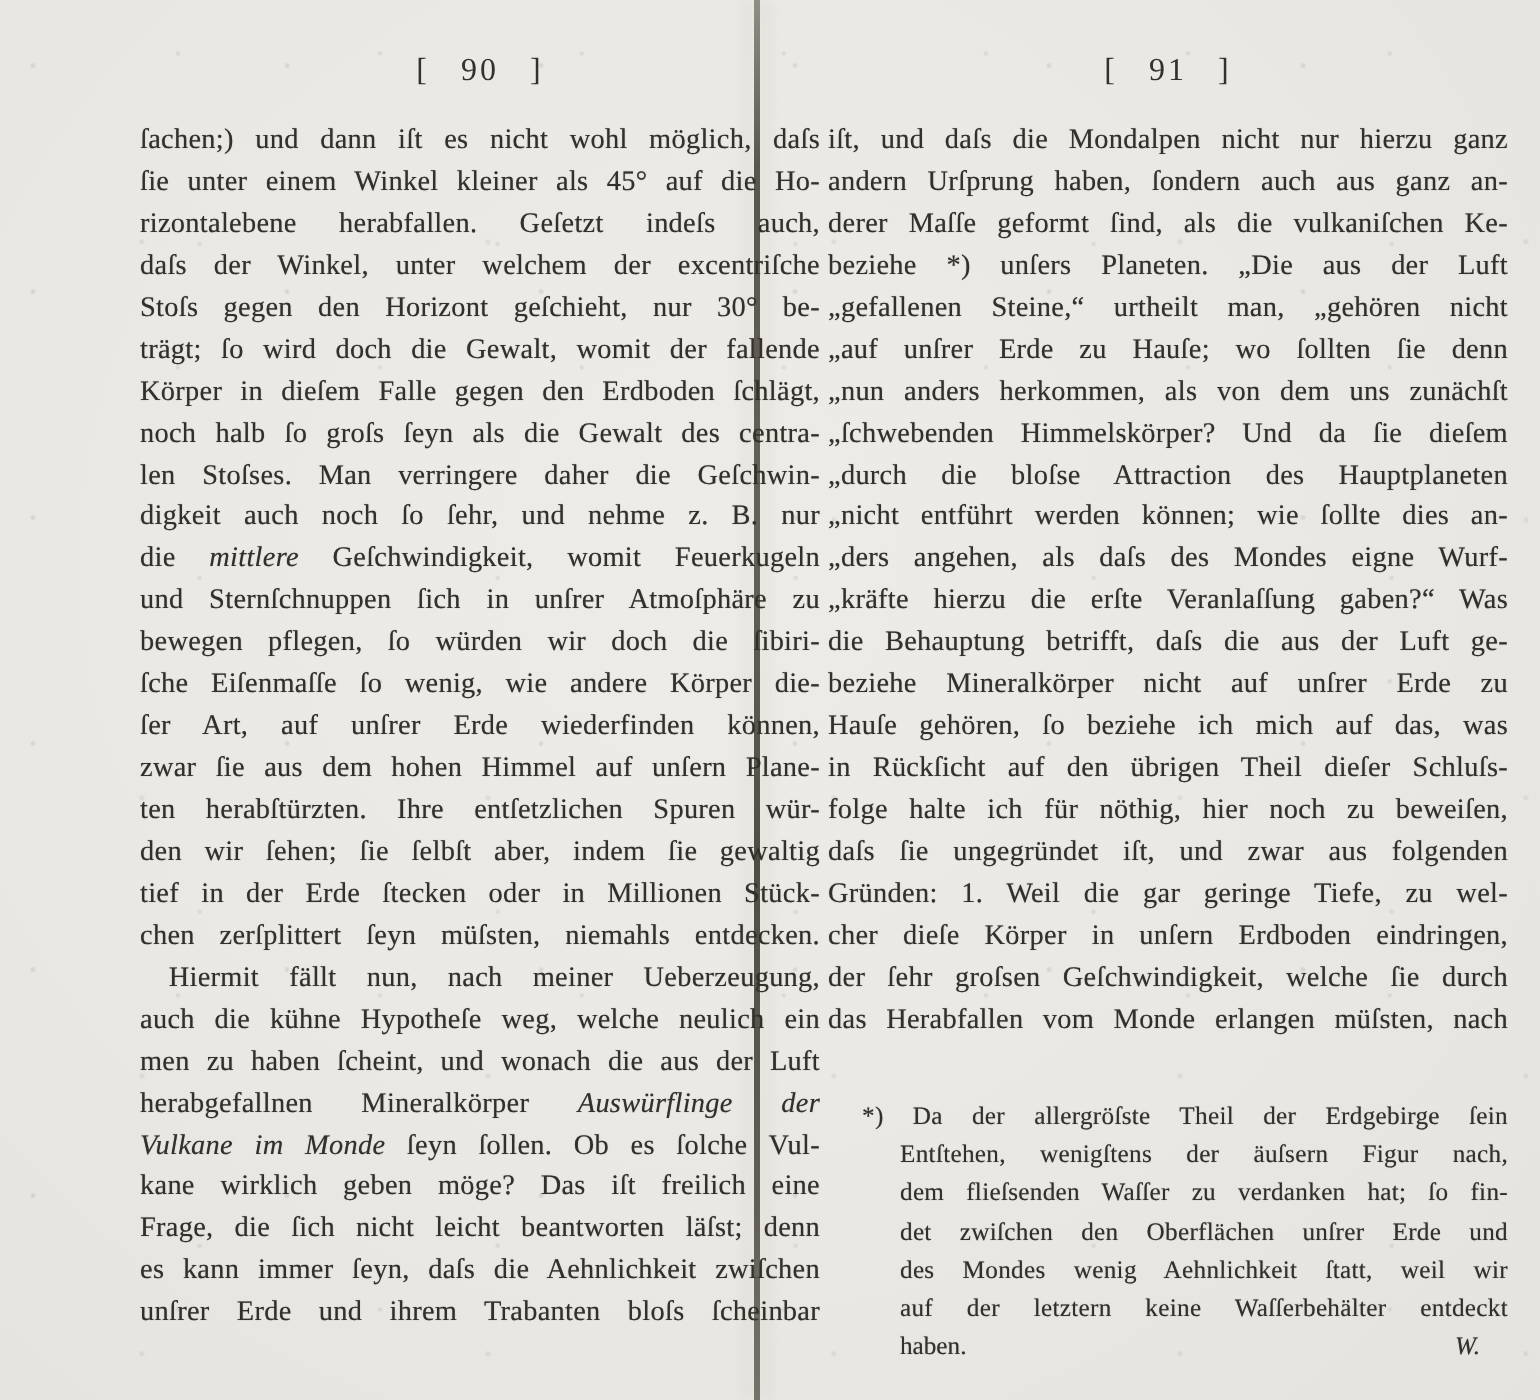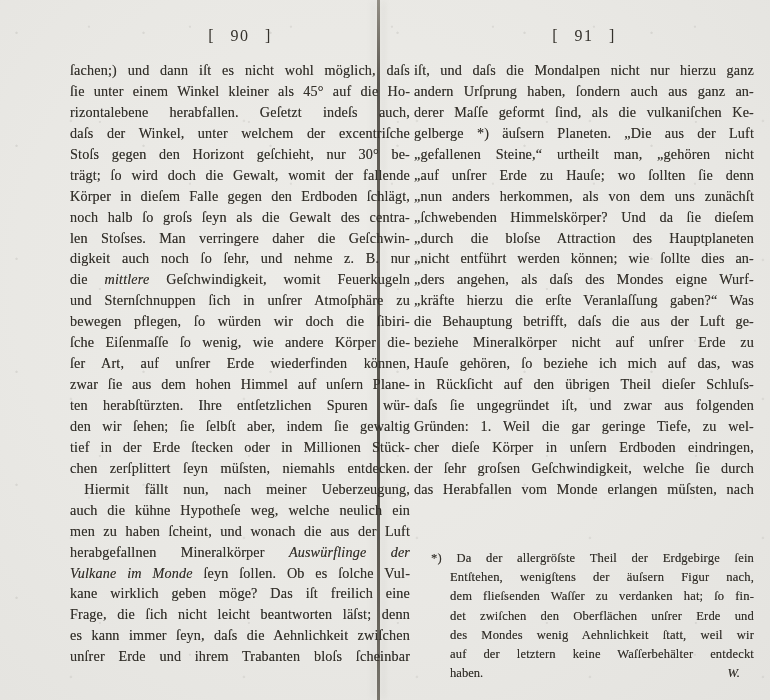--- a/index.html
+++ b/index.html
@@ -101,33 +101,34 @@
         <div class="line">unſrer Erde und ihrem Trabanten bloſs ſcheinbar</div>
       </div>
   </section>
 
   <section class="page right">
     <div class="pagehead">[ 91 ]</div>
     <div class="textblock">
         <div class="line">iſt, und daſs die Mondalpen nicht nur hierzu ganz</div>
         <div class="line">andern Urſprung haben, ſondern auch aus ganz an-</div>
         <div class="line">derer Maſſe geformt ſind, als die vulkaniſchen Ke-</div>
-        <div class="line">gelberge *) äuſsern Planeten.  „Die aus der Luft</div>
+        <div class="line">beziehe *) unſers Planeten.  „Die aus der Luft</div>
         <div class="line">„gefallenen Steine,“ urtheilt man, „gehören nicht</div>
         <div class="line">„auf unſrer Erde zu Hauſe;  wo ſollten ſie denn</div>
         <div class="line">„nun anders herkommen, als von dem uns zunächſt</div>
         <div class="line">„ſchwebenden Himmelskörper?  Und da ſie dieſem</div>
         <div class="line">„durch die bloſse Attraction des Hauptplaneten</div>
         <div class="line">„nicht entführt werden können; wie ſollte dies an-</div>
         <div class="line">„ders angehen, als daſs des Mondes eigne Wurf-</div>
         <div class="line">„kräfte hierzu die erſte Veranlaſſung gaben?“  Was</div>
         <div class="line">die Behauptung betrifft, daſs die aus der Luft ge-</div>
         <div class="line">beziehe Mineralkörper nicht auf unſrer Erde zu</div>
         <div class="line">Hauſe gehören, ſo beziehe ich mich auf das, was</div>
         <div class="line">in Rückſicht auf den übrigen Theil dieſer Schluſs-</div>
+        <div class="line">folge halte ich für nöthig, hier noch zu beweiſen,</div>
         <div class="line">daſs ſie ungegründet iſt, und zwar aus folgenden</div>
         <div class="line">Gründen: 1. Weil die gar geringe Tiefe, zu wel-</div>
         <div class="line">cher dieſe Körper in unſern Erdboden eindringen,</div>
         <div class="line">der ſehr groſsen Geſchwindigkeit, welche ſie durch</div>
         <div class="line">das Herabfallen vom Monde erlangen müſsten, nach</div>
       </div>
 
     <div class="footnote">
       <div class="fn-lines">
           <div class="line">*) Da der allergröſste Theil der Erdgebirge ſein</div>

